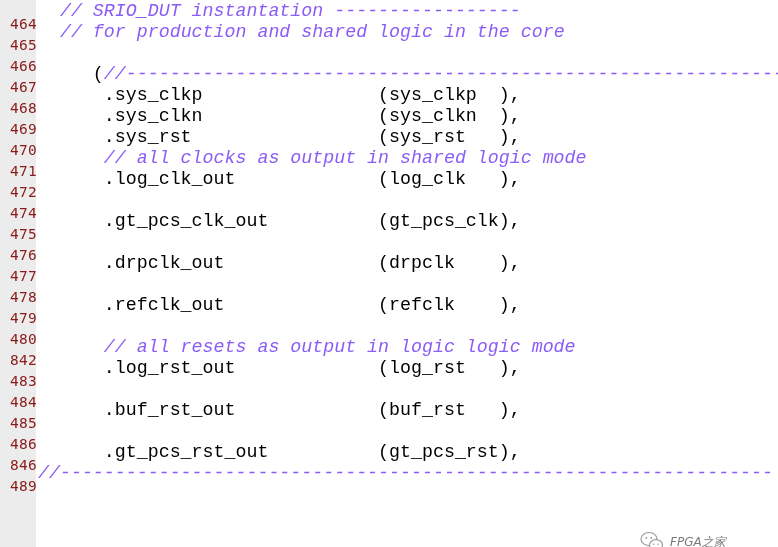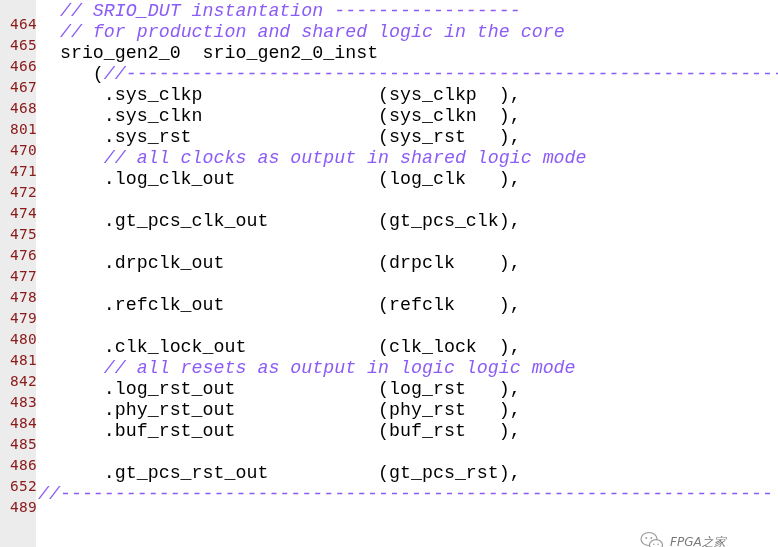--- a/index.html
+++ b/index.html
@@ -84,41 +84,40 @@
     }
   </style>
 </head>
 <body>
 
 <div class="editor">
   <div class="gutter-bg"></div>
   <div class="lines" id="lines">
       <div class="line"><span class="ln">464</span><span class="code"><span>  </span><span></span><span class="comment">// SRIO_DUT instantation -----------------</span></span></div>
       <div class="line"><span class="ln">465</span><span class="code"><span>  </span><span></span><span class="comment">// for production and shared logic in the core</span></span></div>
-      <div class="line"><span class="ln">466</span><span class="code"><span>  </span><span>srio_gen2_0  srio_gen2_0_inst</span><span class="comment"></span></span></div>
+      <div class="line"><span class="ln">466</span></div>
       <div class="line"><span class="ln">467</span><span class="code"><span>     </span><span>(</span><span class="comment">//---------------------------------------------------------------</span></span></div>
       <div class="line"><span class="ln">468</span><span class="code"><span>      </span><span>.sys_clkp                (sys_clkp  ),</span><span class="comment"></span></span></div>
-      <div class="line"><span class="ln">801</span><span class="code"><span>      </span><span>.sys_clkn                (sys_clkn  ),</span><span class="comment"></span></span></div>
+      <div class="line"><span class="ln">469</span><span class="code"><span>      </span><span>.sys_clkn                (sys_clkn  ),</span><span class="comment"></span></span></div>
       <div class="line"><span class="ln">470</span><span class="code"><span>      </span><span>.sys_rst                 (sys_rst   ),</span><span class="comment"></span></span></div>
       <div class="line"><span class="ln">471</span><span class="code"><span>      </span><span></span><span class="comment">// all clocks as output in shared logic mode</span></span></div>
       <div class="line"><span class="ln">472</span><span class="code"><span>      </span><span>.log_clk_out             (log_clk   ),</span><span class="comment"></span></span></div>
       <div class="line"><span class="ln">474</span></div>
       <div class="line"><span class="ln">475</span><span class="code"><span>      </span><span>.gt_pcs_clk_out          (gt_pcs_clk),</span><span class="comment"></span></span></div>
       <div class="line"><span class="ln">476</span><span class="code"><span></span><span></span><span class="comment"></span></span></div>
       <div class="line"><span class="ln">477</span><span class="code"><span>      </span><span>.drpclk_out              (drpclk    ),</span><span class="comment"></span></span></div>
       <div class="line"><span class="ln">478</span><span class="code"><span></span><span></span><span class="comment"></span></span></div>
       <div class="line"><span class="ln">479</span><span class="code"><span>      </span><span>.refclk_out              (refclk    ),</span><span class="comment"></span></span></div>
       <div class="line"><span class="ln">480</span><span class="code"><span></span><span></span><span class="comment"></span></span></div>
-      <div class="line"><span class="ln">481</span><span class="code"><span>      </span><span>.clk_lock_out            (clk_lock  ),</span><span class="comment"></span></span></div>
       <div class="line"><span class="ln">842</span><span class="code"><span>      </span><span></span><span class="comment">// all resets as output in logic logic mode</span></span></div>
       <div class="line"><span class="ln">483</span><span class="code"><span>      </span><span>.log_rst_out             (log_rst   ),</span><span class="comment"></span></span></div>
-      <div class="line"><span class="ln">484</span><span class="code"><span>      </span><span>.phy_rst_out             (phy_rst   ),</span><span class="comment"></span></span></div>
+      <div class="line"><span class="ln">484</span></div>
       <div class="line"><span class="ln">485</span><span class="code"><span>      </span><span>.buf_rst_out             (buf_rst   ),</span><span class="comment"></span></span></div>
       <div class="line"><span class="ln">486</span></div>
-      <div class="line"><span class="ln">652</span><span class="code"><span>      </span><span>.gt_pcs_rst_out          (gt_pcs_rst),</span><span class="comment"></span></span></div>
+      <div class="line"><span class="ln">846</span><span class="code"><span>      </span><span>.gt_pcs_rst_out          (gt_pcs_rst),</span><span class="comment"></span></span></div>
       <div class="line"><span class="ln">489</span><span class="code"><span></span><span></span><span class="comment">//-----------------------------------------------------------------</span></span></div>
     </div>
 
   <div class="watermark">
     <svg class="wm-icon" viewBox="0 0 24 22">
       <ellipse cx="9" cy="8" rx="8" ry="6.5" fill="none" stroke="#9a9a9a" stroke-width="1.2"></ellipse>
       <circle cx="6.3" cy="7" r="0.9" fill="#9a9a9a"></circle>
       <circle cx="11.3" cy="7" r="0.9" fill="#9a9a9a"></circle>
       <ellipse cx="16" cy="14" rx="6.5" ry="5.3" fill="#ffffff" stroke="#9a9a9a" stroke-width="1.2"></ellipse>
       <circle cx="13.8" cy="13.2" r="0.8" fill="#9a9a9a"></circle>

